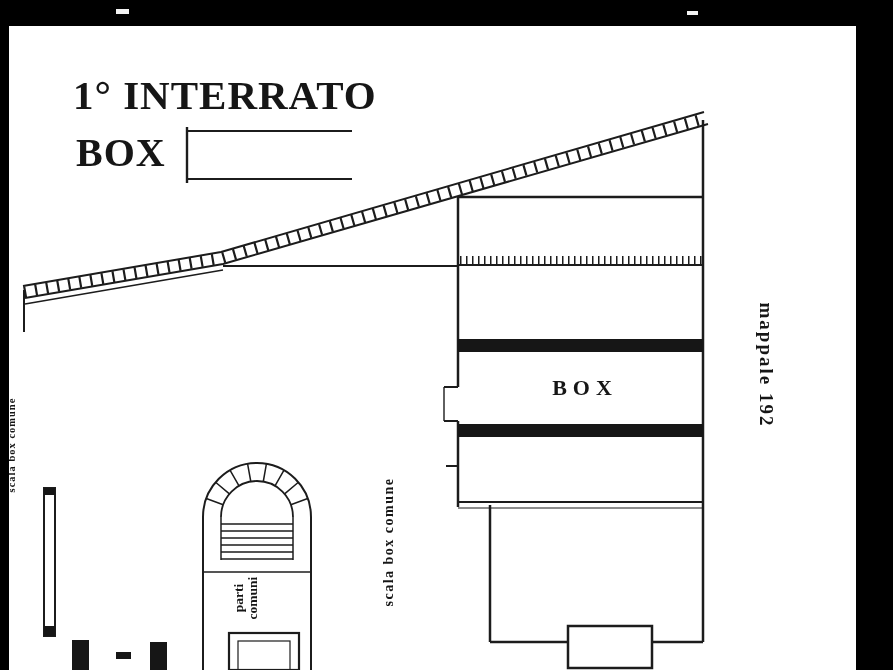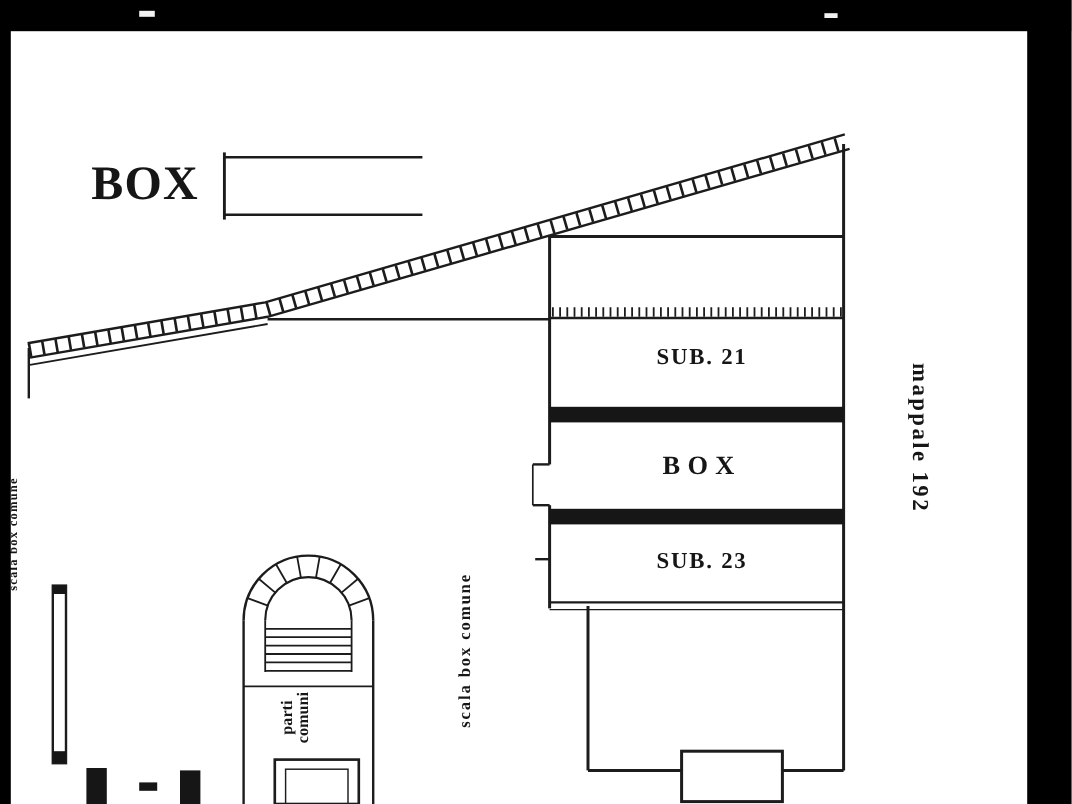--- a/index.html
+++ b/index.html
@@ -106,29 +106,28 @@
       <rect x="238" y="641" width="52" height="29" stroke-width="1.2"></rect>
     </g>
 
     <g fill="#161616" stroke="none">
       <rect x="72" y="640" width="17" height="30"></rect>
       <rect x="150" y="642" width="17" height="28"></rect>
       <rect x="116" y="652" width="15" height="7"></rect>
     </g>
   </svg>
 
+  <div class="txt title1" style="left:73px;top:74px;">1° INTERRATO</div>
 
   <div class="txt title2" style="left:76px;top:132px;">BOX</div>
 
 
-  <div class="txt room" style="left:505px;top:288px;">SUB. 21</div>
 
   <div class="txt roombox" style="left:505px;top:376px;">BOX</div>
 
-  <div class="txt room" style="left:505px;top:458px;">SUB. 23</div>
 
   <div class="txt vert" style="left:690px;top:354px;width:150px;height:22px;font-size:19px;letter-spacing:2px;text-align:center;transform:rotate(90deg);">mappale 192</div>
 
   <div class="txt vert" style="left:306px;top:533px;width:170px;height:18px;font-size:14px;letter-spacing:1.5px;text-align:center;transform:rotate(-90deg);">scala box comune</div>
 
   <div class="txt vert" style="left:-42px;top:438px;width:110px;height:14px;font-size:10.5px;letter-spacing:1px;text-align:center;transform:rotate(-90deg);">scala box comune</div>
 
   <div class="txt vert wrap2" style="left:216px;top:581px;width:66px;height:34px;font-size:13.5px;transform:rotate(-90deg);">parti comuni</div>
 
   <div class="bar" style="left:0;top:0;width:893px;height:26px;"></div>

